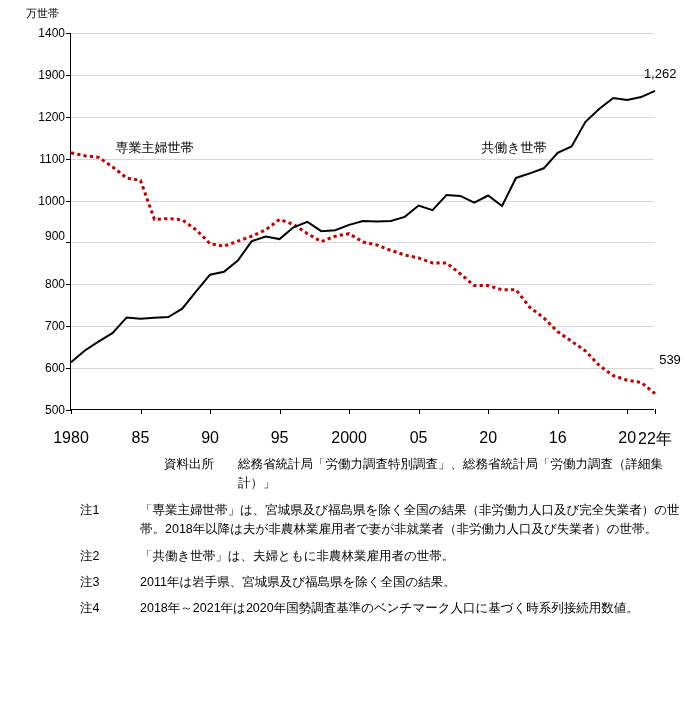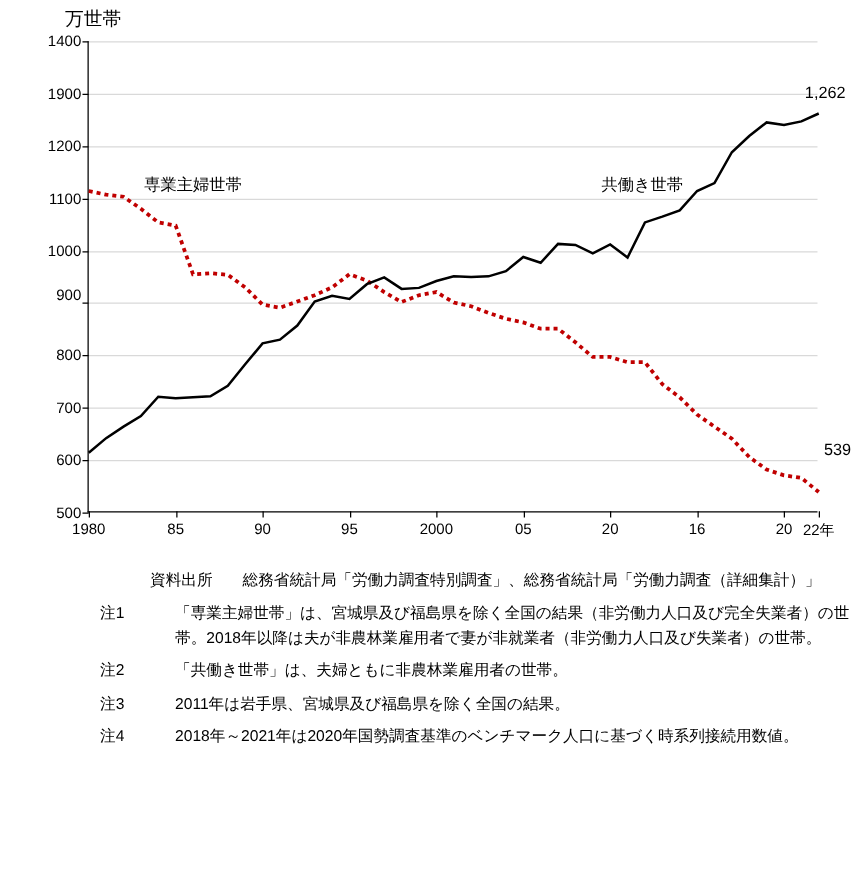--- a/index.html
+++ b/index.html
@@ -5,37 +5,37 @@
   html,body{margin:0;padding:0;}
   body{
     width:694px;height:714px;
     background:#ffffff;
     font-family:"Liberation Sans", sans-serif;
     color:#000;
     position:relative;
     overflow:hidden;
   }
   .chart-wrap{position:absolute;left:0;top:0;width:694px;height:450px;}
-  .yunit{position:absolute;left:52px;top:6px;font-size:15px;}
+  .yunit{position:absolute;left:26px;top:6px;font-size:11px;}
   .plot{
     position:absolute;left:70px;top:33px;width:584px;height:377px;
     border-left:1px solid #000;border-bottom:1px solid #000;
     box-sizing:border-box;
   }
   .gridline{position:absolute;left:0;right:0;height:1px;background:#d9d9d9;}
   .ytick{position:absolute;right:100%;margin-right:6px;transform:translateY(-50%);font-size:12px;white-space:nowrap;}
   .ytickmark{position:absolute;left:-5px;width:5px;height:1px;background:#000;}
   .xtickmark{position:absolute;bottom:-5px;width:1px;height:5px;background:#000;}
-  .xtick{position:absolute;top:100%;margin-top:7px;transform:translateX(-50%);font-size:12px;white-space:nowrap;}
+  .xtick{position:absolute;top:100%;margin-top:20px;transform:translateX(-50%);font-size:16px;white-space:nowrap;}
   svg.series{position:absolute;left:0;top:0;overflow:visible;}
   .ann{position:absolute;font-size:13px;white-space:nowrap;}
   .notes{position:absolute;left:0;top:455px;width:694px;font-size:12.5px;line-height:1.55;}
   .note-row{display:flex;margin-bottom:7px;}
   .note-label{width:60px;flex:0 0 60px;text-align:left;padding-left:80px;box-sizing:content-box;}
-  .note-label.src{padding-left:120px;width:74px;flex:0 0 74px;}
+  .note-label.src{padding-left:120px;width:74px;flex:0 0 74px;margin-left:44px;}
   .note-text{flex:1;padding-right:4px;}
   .note-row.src .note-text{padding-right:0;}
 </style>
 </head>
 <body>
 
 <div class="chart-wrap">
   <div class="yunit">万世帯</div>
   <div class="plot" id="plot">
       <div class="ytick" style="top: 377px;">500</div>

